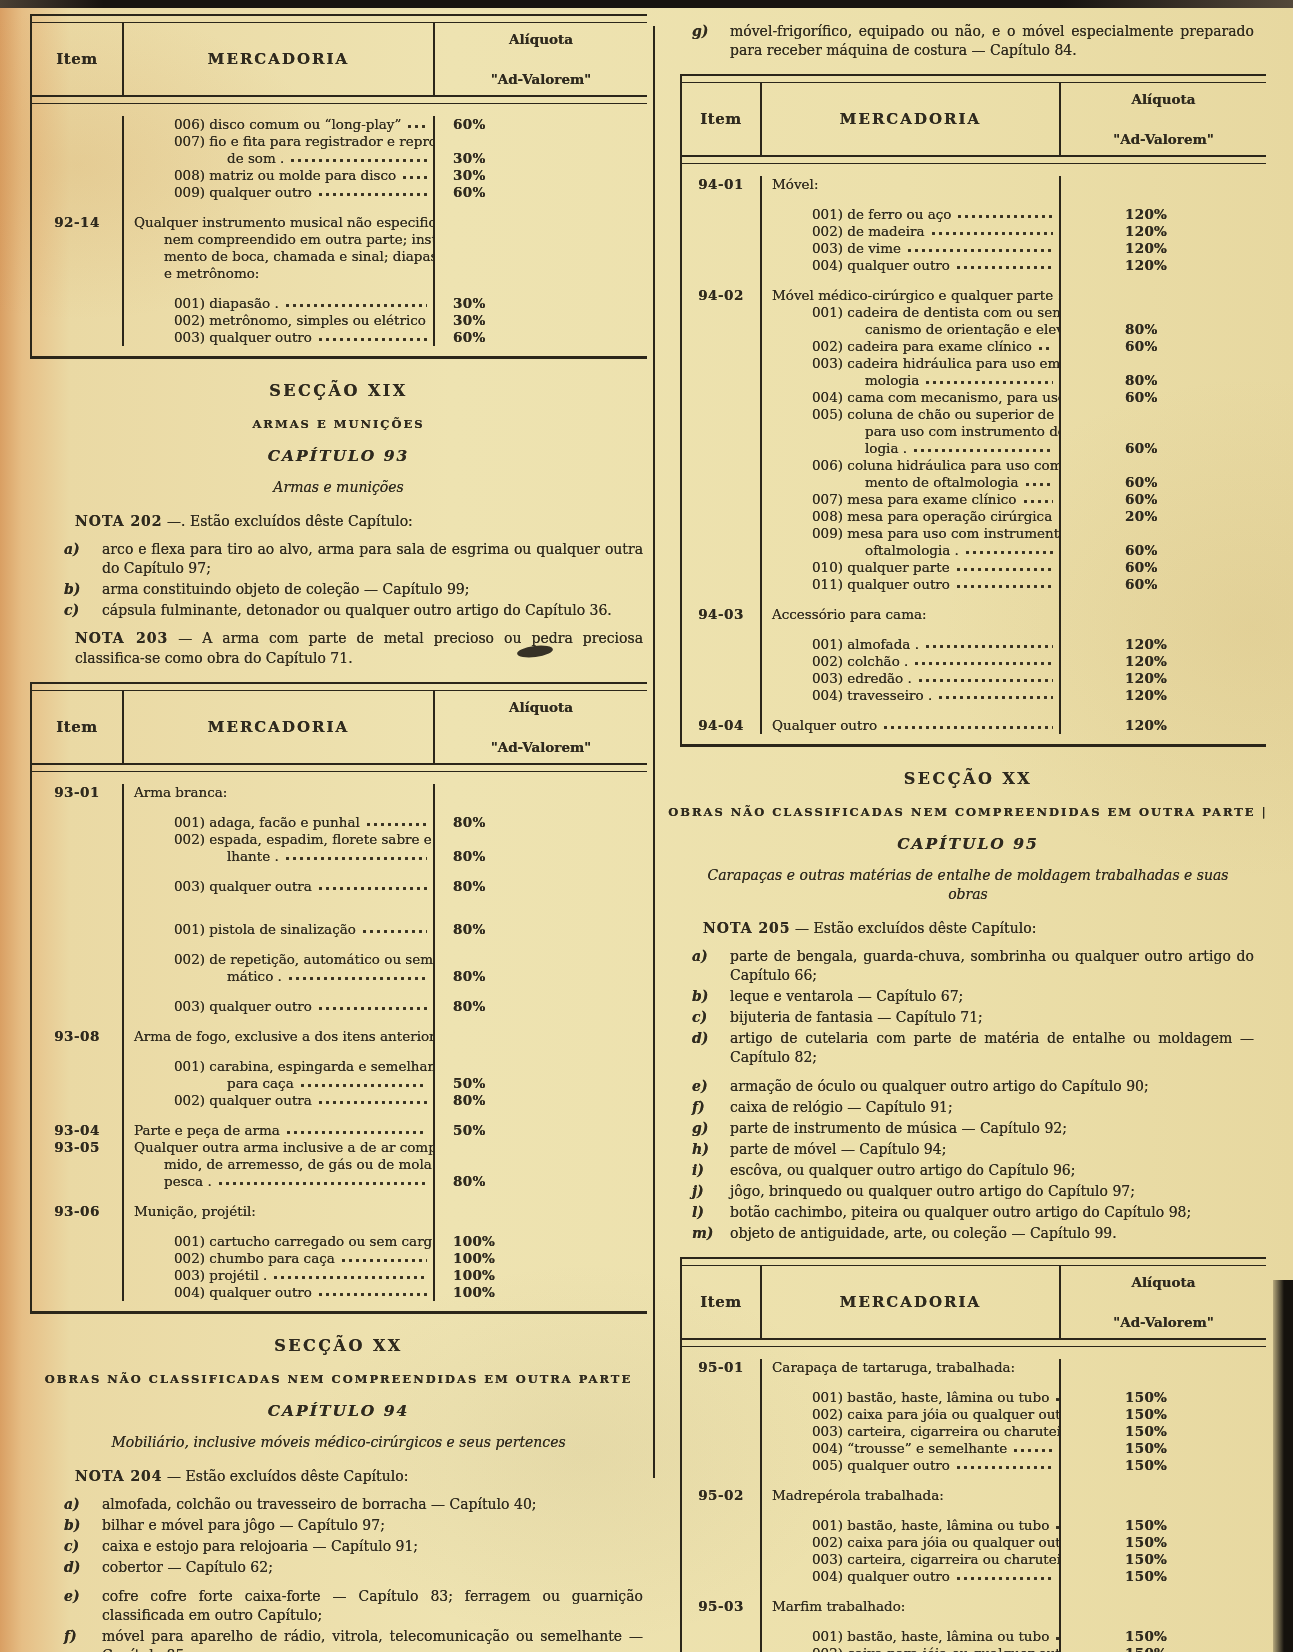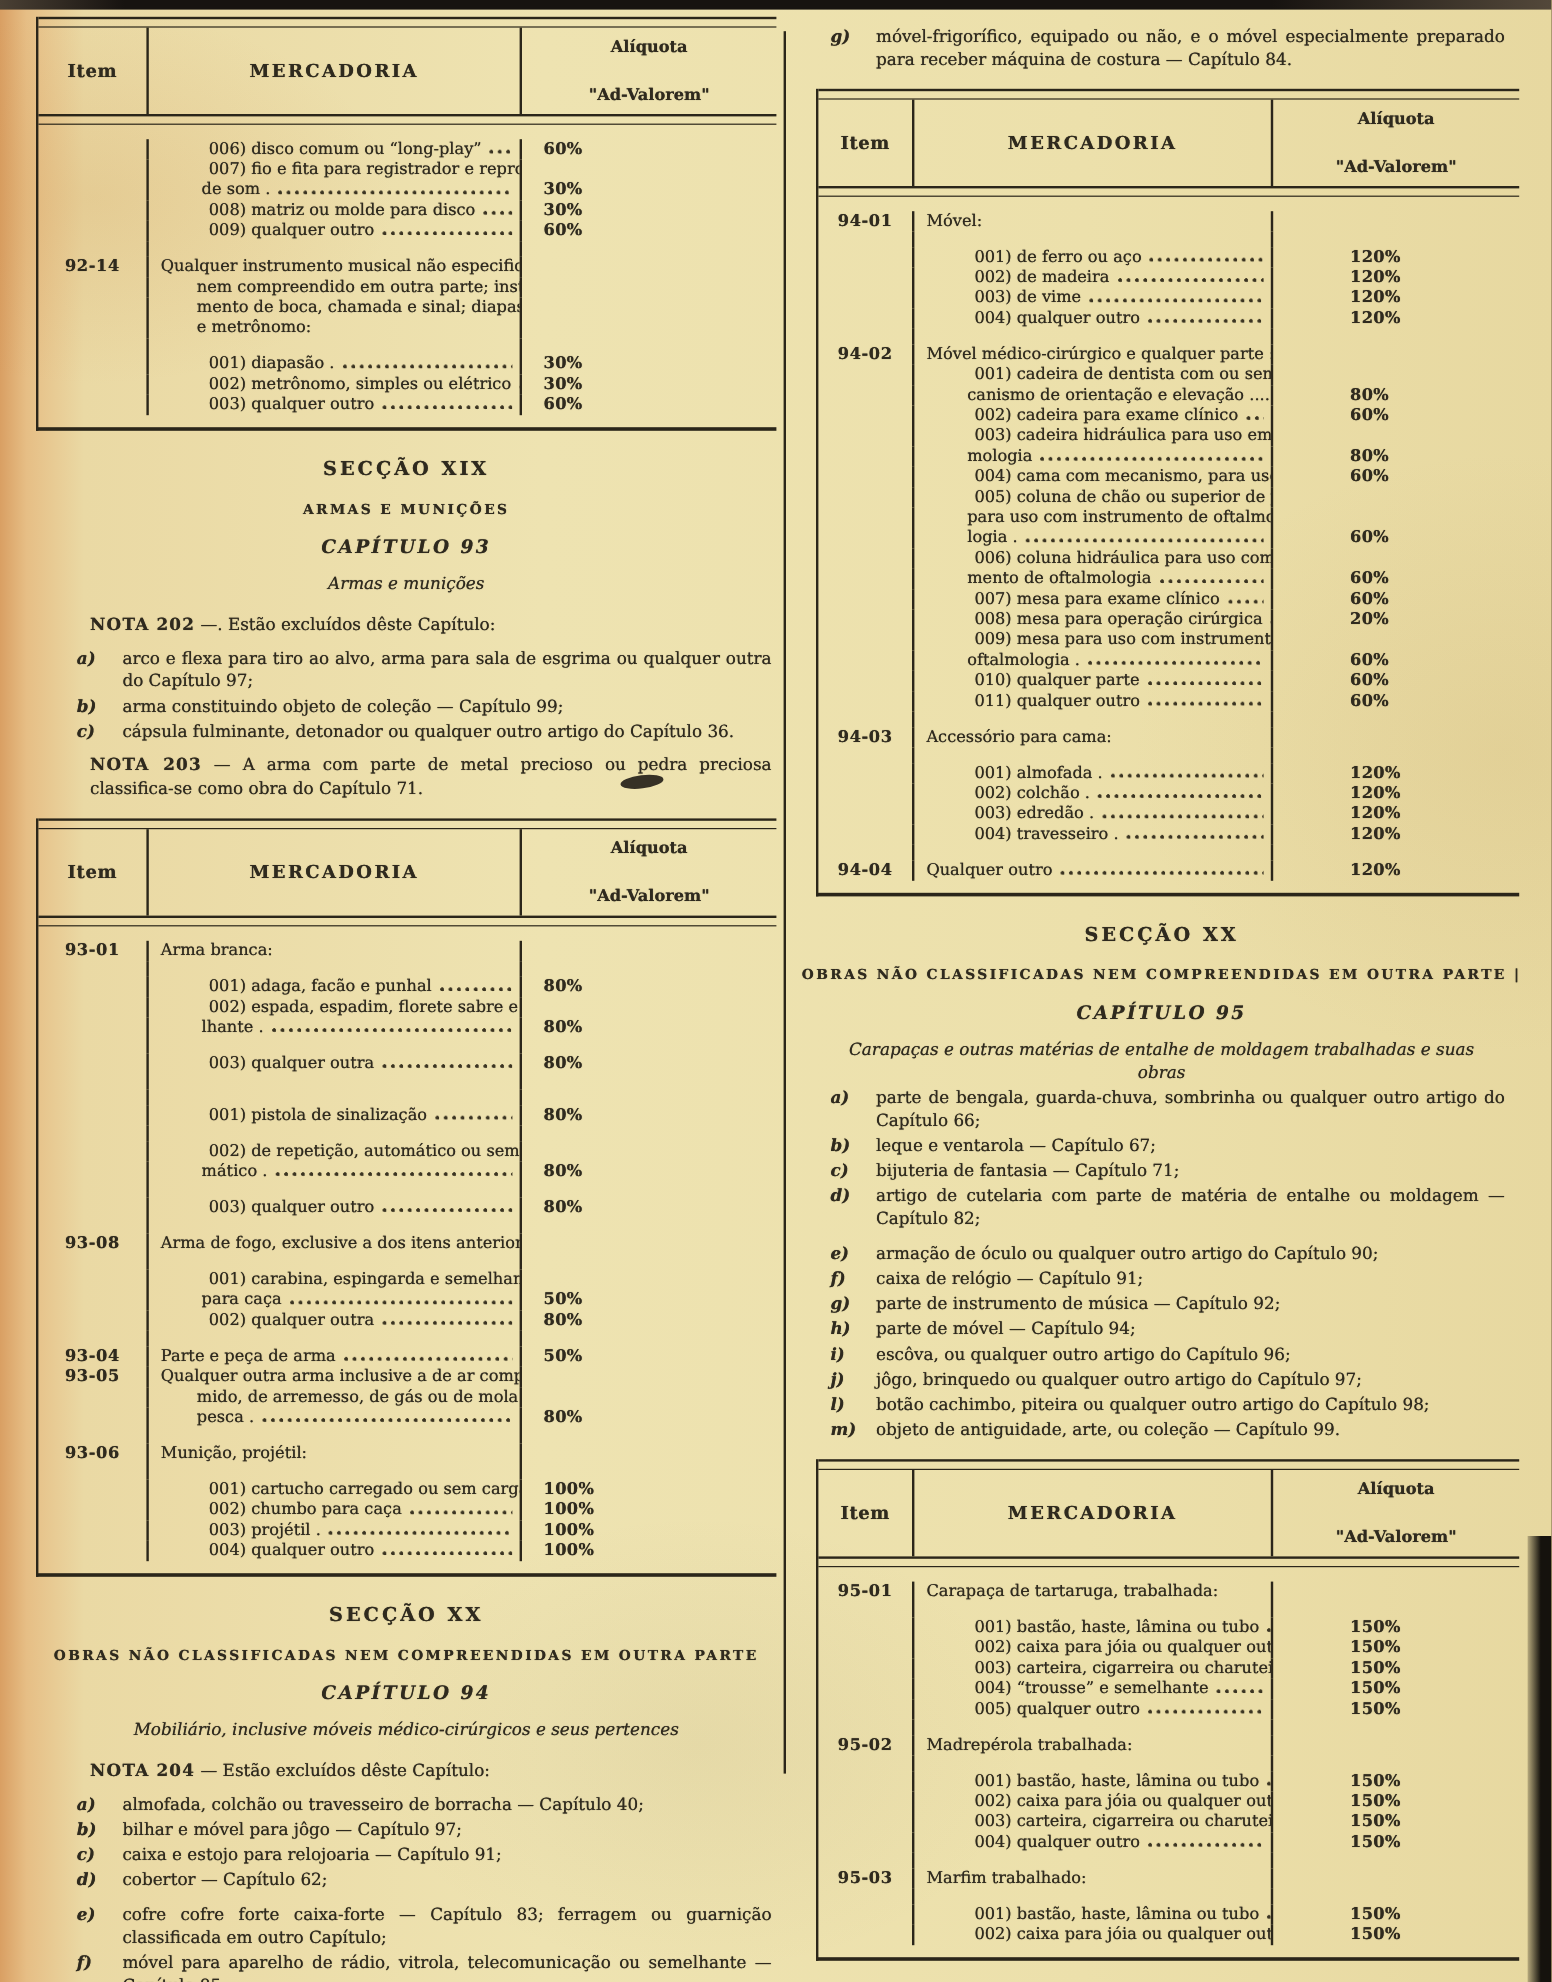--- a/index.html
+++ b/index.html
@@ -56,21 +56,21 @@
   .dots{flex:1 1 auto;margin-left:6px;height:11px;align-self:flex-end;margin-bottom:2px;
     background-image:radial-gradient(circle at 2.5px 6.5px,#3b3422 1.4px,transparent 1.8px);
     background-size:7px 11px;background-repeat:repeat-x;min-width:8px;}
   .line .rate{padding-left:18px;font-weight:700;letter-spacing:.3px;}
   .tw-r .line .rate{padding-left:64px;}
   .t-gap{height:13px;}
   .t-gap .txtc{min-height:13px;}
   .t-item .txtc{padding-left:10px;}
   .t-cont .txtc{padding-left:40px;}
   .t-sub .txtc{padding-left:50px;}
-  .t-subcont .txtc{padding-left:44px;}
+  .t-subcont .txtc{padding-left:103px;}
 
   
   .sechead{text-align:center;}
   .sec-title{font-size:16px;font-weight:700;letter-spacing:2.5px;margin-top:22px;}
   .sec-sub{font-size:11.5px;font-weight:700;letter-spacing:2px;margin-top:17px;}
   .sec-chap{font-size:15.5px;font-weight:700;font-style:italic;letter-spacing:2px;margin-top:15px;}
   .sec-desc{font-size:14px;font-style:italic;margin-top:13px;line-height:19px;padding:0 26px;}
 
   
   .prose{padding-left:30px;padding-right:4px;font-size:14px;line-height:19px;}
@@ -911,20 +911,21 @@
     </section>
 
     <div class="sechead">
       <div class="sec-title">SECÇÃO XX</div>
       <div class="sec-sub">OBRAS NÃO CLASSIFICADAS NEM COMPREENDIDAS EM OUTRA PARTE |</div>
       <div class="sec-chap">CAPÍTULO 95</div>
       <div class="sec-desc">Carapaças e outras matérias de entalhe de moldagem trabalhadas e suas obras</div>
     </div>
 
     <div class="prose">
+      <p class="nota-intro"><span class="nlabel">NOTA 205</span> <span>— Estão excluídos dêste Capítulo:</span></p>
       <div class="nlist">
 
           <div class="nline">
             <span class="nletter">a)</span>
             <span class="ntext">parte de bengala, guarda-chuva, sombrinha ou qualquer outro artigo do Capítulo 66;</span>
           </div>
 
           <div class="nline">
             <span class="nletter">b)</span>
             <span class="ntext">leque e ventarola — Capítulo 67;</span>

